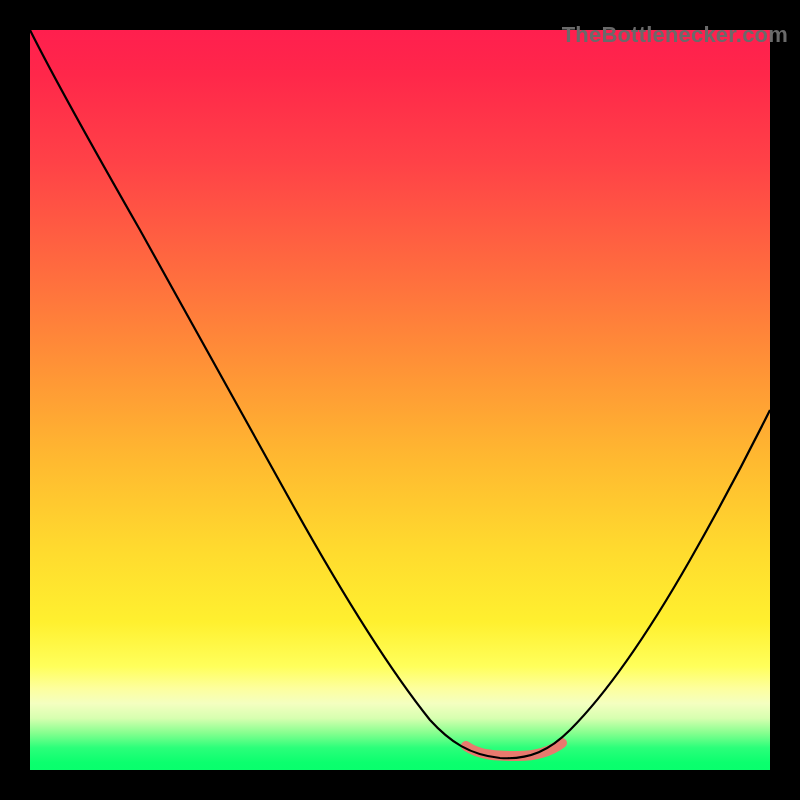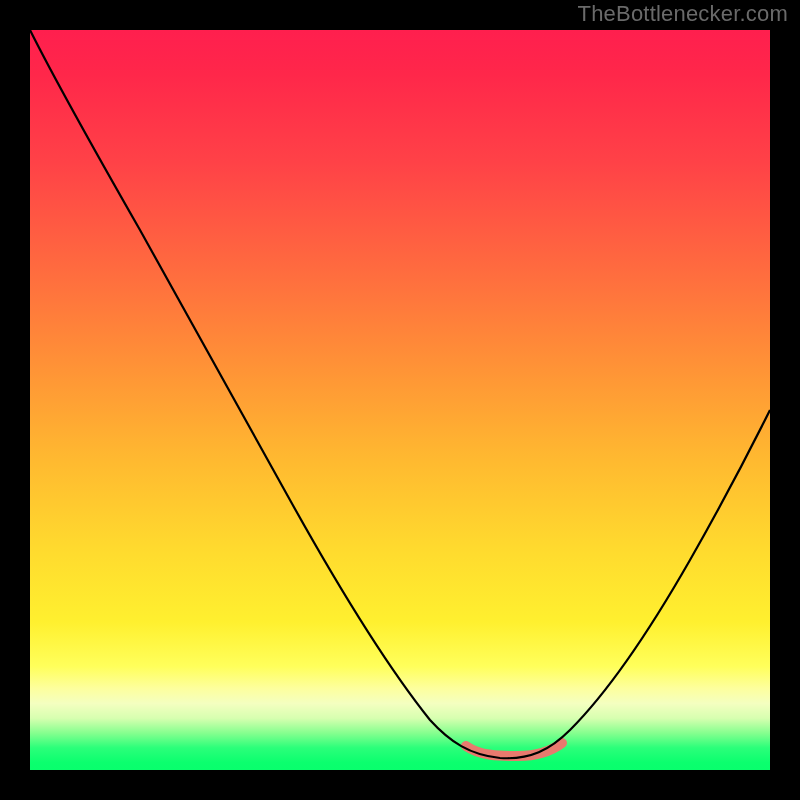--- a/index.html
+++ b/index.html
@@ -12,25 +12,25 @@
     font-family: Arial, Helvetica, sans-serif;
   }
   .frame {
     position: relative;
     width: 800px;
     height: 800px;
     background: #000;
   }
   .watermark {
     position: absolute;
-    top: 1px;
+    top: 22px;
     right: 12px;
     color: #6a6a6a;
     font-size: 22px;
-    font-weight: 400;
+    font-weight: 700;
     letter-spacing: 0.2px;
     z-index: 20;
   }
   .plot-area {
     position: absolute;
     left: 30px;
     top: 30px;
     width: 740px;
     height: 740px;
     overflow: hidden;

